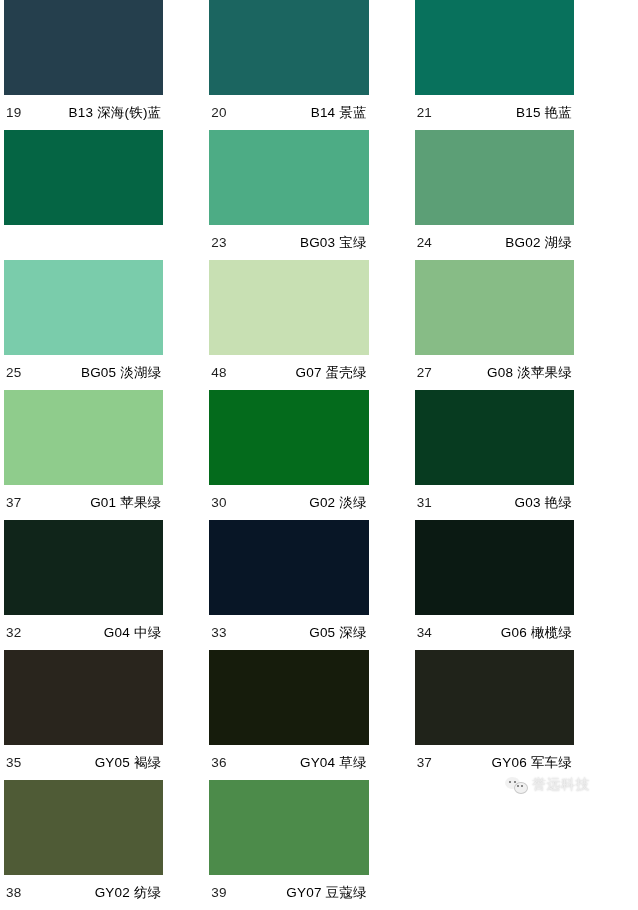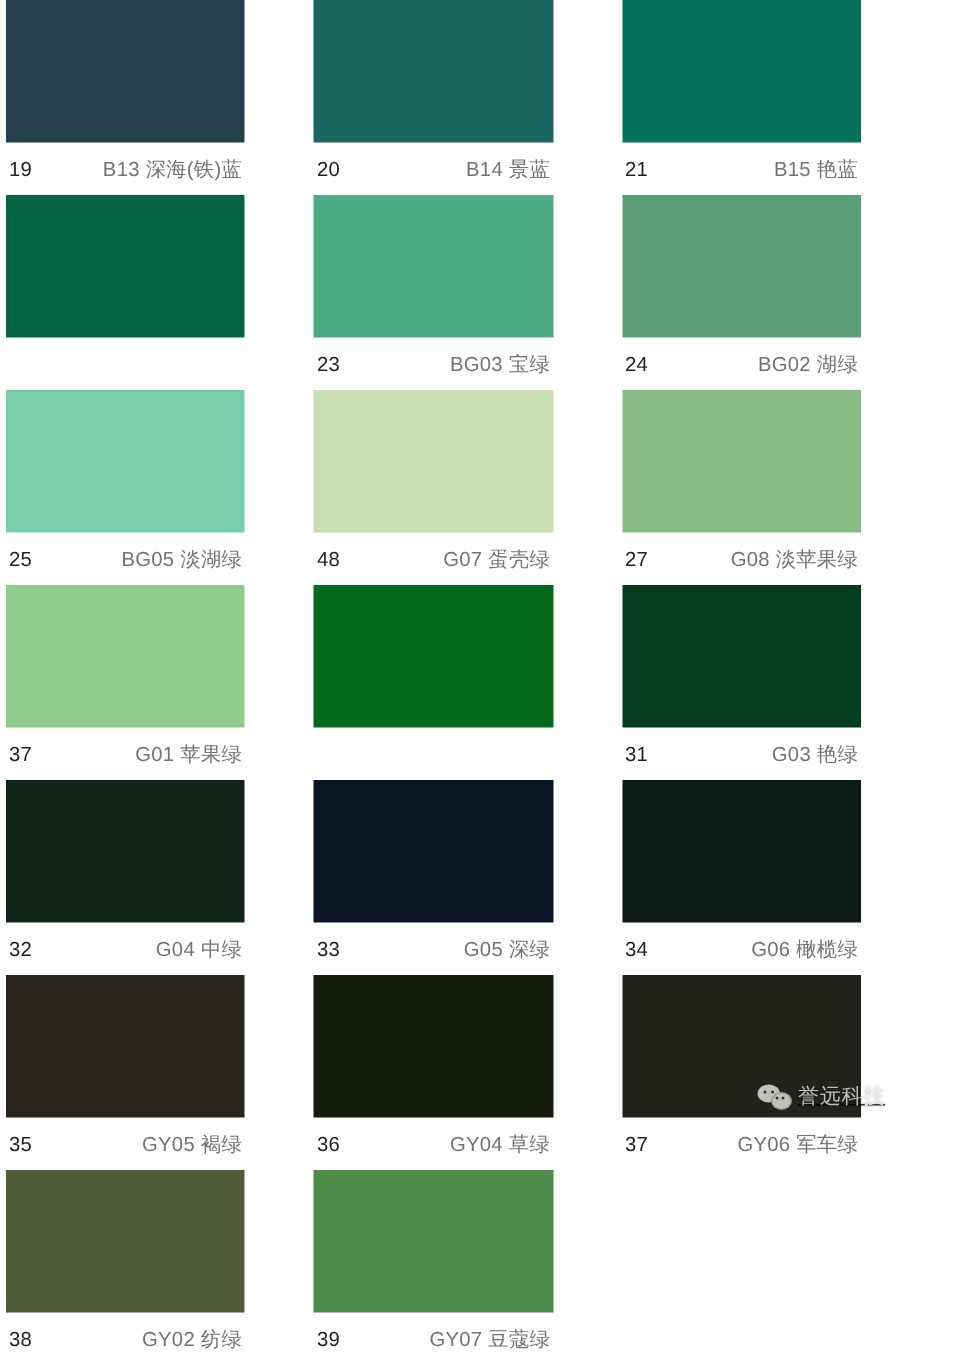--- a/index.html
+++ b/index.html
@@ -45,34 +45,33 @@
     white-space: nowrap;
     box-sizing: border-box;
   }
   .swatch-index {
     font-size: 13.5px;
     color: #1f1f1f;
     padding-left: 2px;
   }
   .swatch-name {
     font-size: 13.5px;
-    color: #737373;
+    color: #000000;
     padding-right: 2px;
   }
   
   #watermark {
     position: absolute;
     left: 505px;
-    top: 722px;
+    top: 776px;
     display: flex;
     align-items: center;
     gap: 5px;
     opacity: 0.78;
     pointer-events: none;
-    text-decoration: underline;
   }
   #watermark .wm-text {
     font-size: 14px;
     color: #e9e9e9;
     font-family: "Liberation Sans", "DejaVu Sans", sans-serif;
     letter-spacing: 0.5px;
     text-shadow: 0 0 2px rgba(0,0,0,0.35);
   }
   .wechat-mark {
     display: inline-block;
@@ -182,20 +181,24 @@
     <div class="swatch-chip" title="#8FCC8C" style="background: rgb(143, 204, 140);"></div>
     <div class="swatch-label">
       <span class="swatch-index">37</span>
       <span class="swatch-name">G01 苹果绿</span>
     </div>
   </div>
 
 
   <div class="swatch-cell">
     <div class="swatch-chip" title="#046B1C" style="background: rgb(4, 107, 28);"></div>
+    <div class="swatch-label">
+      <span class="swatch-index">30</span>
+      <span class="swatch-name">G02 淡绿</span>
+    </div>
   </div>
 
   <div class="swatch-cell">
     <div class="swatch-chip" title="#073B20" style="background: rgb(7, 59, 32);"></div>
     <div class="swatch-label">
       <span class="swatch-index">31</span>
       <span class="swatch-name">G03 艳绿</span>
     </div>
   </div>
 

